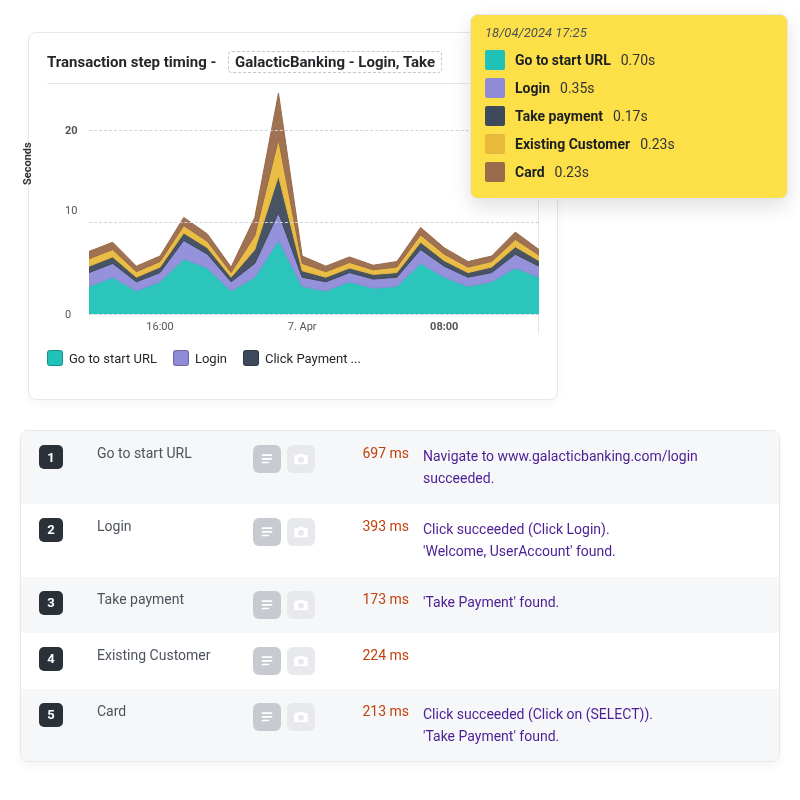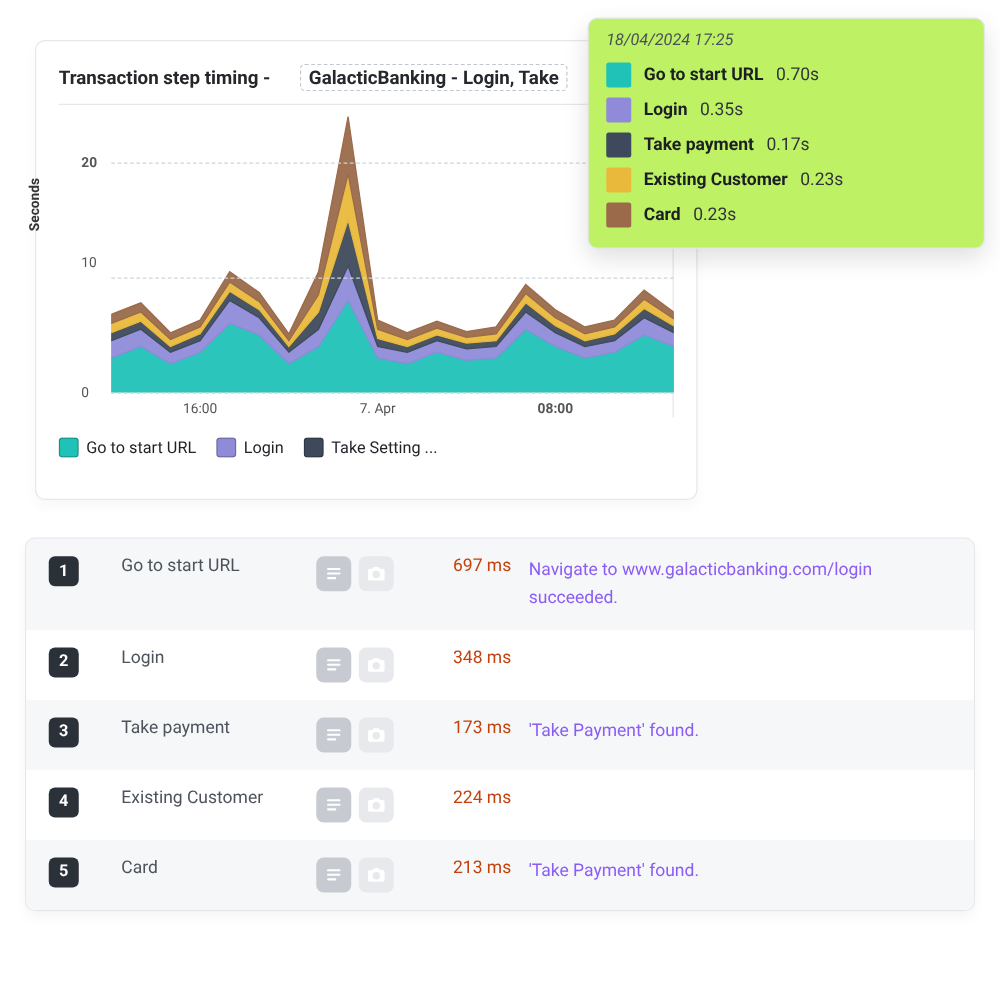--- a/index.html
+++ b/index.html
@@ -4,38 +4,38 @@
 <style>
   * { box-sizing: border-box; margin: 0; padding: 0; }
   body { font-family: -apple-system, BlinkMacSystemFont, "Segoe UI", Roboto, sans-serif; background: #fff; width: 800px; height: 800px; position: relative; }
 
   .chart-card {
     position: absolute; left: 28px; top: 32px; width: 530px; height: 368px;
     border: 1px solid #e5e7eb; border-radius: 8px; padding: 18px 18px 14px 18px;
     background: #fff; box-shadow: 0 5px 10px rgba(0,0,0,0.03);
   }
   .chart-title { font-size: 15px; color: #25272b; font-weight: 700; }
-  .chart-title .box { display:inline-block; border:1px dashed #c0c7d0; border-radius:4px; padding:1px 6px; margin-left:20px; }
+  .chart-title .box { display:inline-block; border:1px dashed #c0c7d0; border-radius:4px; padding:1px 6px; margin-left:8px; }
 
   .chart-area { position: relative; margin-top: 10px; border: 1px solid #e5e7eb; border-left: none; border-bottom: none; }
   .ylab { position:absolute; left:-26px; top:50%; transform: rotate(-90deg) translateX(24px); transform-origin:left top; font-size:11px; font-weight:700; color:#333; }
   .plot { position: relative; width: 480px; height: 230px; margin-left: 12px; }
   .gridline { position:absolute; left:30px; right:0; border-top:1px dashed #d0d4da; }
   .ytick { position:absolute; left:6px; font-size:11px; color:#555; transform:translateY(-50%); }
   .xticks { position:relative; height:20px; margin-left:42px; }
   .xtick { position:absolute; font-size:11px; color:#555; transform:translateX(-50%); top:6px; }
   svg.area { position:absolute; left:30px; top:0; }
 
   .legend-row { display:flex; gap:16px; align-items:center; margin-top:16px; }
   .legend-item { display:flex; align-items:center; gap:6px; font-size:13px; color:#1f2328; }
   .swatch { width:16px; height:16px; border-radius:3px; border:1px solid rgba(0,0,0,0.25); }
 
   .tooltip {
     position:absolute; left:470px; top:14px; width:318px;
-    border:1px solid #e3e6ea; border-radius:8px; background:#bef264;
+    border:1px solid #e3e6ea; border-radius:8px; background:#fde047;
     box-shadow:0 8px 20px rgba(0,0,0,0.12); padding:10px 14px 12px 14px;
   }
   .tooltip .ts { font-style:italic; font-size:13px; color:#4a5059; margin-bottom:6px; }
   .tt-row { display:flex; align-items:center; gap:10px; padding:4px 0; font-size:14px; }
   .tt-swatch { width:20px; height:20px; border-radius:2px; }
   .tt-name { font-weight:700; color:#1b1f23; }
   .tt-val { color:#30343a; }
 
   .table-card {
     position:absolute; left:20px; top:430px; width:760px;
@@ -45,21 +45,21 @@
   .trow { display:grid; grid-template-columns:58px 150px 78px 80px 1fr; align-items:flex-start; padding:14px 12px; gap:6px; font-size:14px; color:#3b3f46; }
   .trow:nth-child(odd){ background:#f6f7f8; }
   .trow:nth-child(even){ background:#fff; }
   .badge { width:24px; height:24px; border-radius:5px; background:#2b3139; color:#fff; display:flex; align-items:center; justify-content:center; font-weight:700; font-size:13px; margin-left:6px;}
   .step-name { color:#4d535c; }
   .icon-pair { display:flex; gap:6px; }
   .ibtn { width:28px; height:28px; border-radius:6px; background:#c7cbd1; display:flex; align-items:center; justify-content:center; }
   .ibtn.light { background:#e7e9ec; }
   .ibtn svg { width:16px; height:16px; }
   .ms { text-align:right; color:#c2410c; padding-right:8px;}
-  .desc-line { color:#8b5cf6; line-height:1.6; }
+  .desc-line { color:#4c1d95; line-height:1.6; }
 </style>
 </head>
 <body>
 
 <div class="chart-card">
   <div class="chart-title">
     <span>Transaction step timing - </span><span class="box">GalacticBanking - Login, Take</span>
   </div>
 
   <div class="chart-area">
@@ -90,21 +90,21 @@
       <div class="legend-item">
         <span class="swatch" style="background:#20c2b8"></span>
         <span>Go to start URL</span>
       </div>
       <div class="legend-item">
         <span class="swatch" style="background:#8f8bd8"></span>
         <span>Login</span>
       </div>
       <div class="legend-item">
         <span class="swatch" style="background:#3e4a5b"></span>
-        <span>Take Setting ...</span>
+        <span>Click Payment ...</span>
       </div>
     </div>
 </div>
 
 <div class="tooltip">
   <div class="ts">18/04/2024 17:25</div>
   <div id="tt-rows">
       <div class="tt-row">
         <span class="tt-swatch" style="background:#20c2b8"></span>
         <span class="tt-name">Go to start URL</span>
@@ -170,21 +170,25 @@
             <rect x="4" y="10.5" width="16" height="2.5" rx="1"></rect>
             <rect x="4" y="16" width="11" height="2.5" rx="1"></rect>
           </svg>
         </div>
         <div class="ibtn light">
           <svg viewBox="0 0 24 24" fill="#fff">
             <path d="M9 4l-1.5 2H4a2 2 0 00-2 2v10a2 2 0 002 2h16a2 2 0 002-2V8a2 2 0 00-2-2h-3.5L15 4H9zm3 4.5A4.5 4.5 0 1112 17.5 4.5 4.5 0 0112 8.5z"></path>
           </svg>
         </div>
       </div>
-      <div class="ms">348 ms</div>
+      <div class="ms">393 ms</div>
+      <div>
+        <div class="desc-line">Click succeeded (Click Login).</div>
+        <div class="desc-line">'Welcome, UserAccount' found.</div>
+      </div>
     </div>
     <div class="trow">
       <div>
         <div class="badge">3</div>
       </div>
       <div class="step-name">Take payment</div>
       <div class="icon-pair">
         <div class="ibtn">
           <svg viewBox="0 0 24 24" fill="#fff">
             <rect x="4" y="5" width="16" height="2.5" rx="1"></rect>
@@ -240,16 +244,17 @@
           </svg>
         </div>
         <div class="ibtn light">
           <svg viewBox="0 0 24 24" fill="#fff">
             <path d="M9 4l-1.5 2H4a2 2 0 00-2 2v10a2 2 0 002 2h16a2 2 0 002-2V8a2 2 0 00-2-2h-3.5L15 4H9zm3 4.5A4.5 4.5 0 1112 17.5 4.5 4.5 0 0112 8.5z"></path>
           </svg>
         </div>
       </div>
       <div class="ms">213 ms</div>
       <div>
+        <div class="desc-line">Click succeeded (Click on (SELECT)).</div>
         <div class="desc-line">'Take Payment' found.</div>
       </div>
     </div>
   </div>
 
 </body></html>

